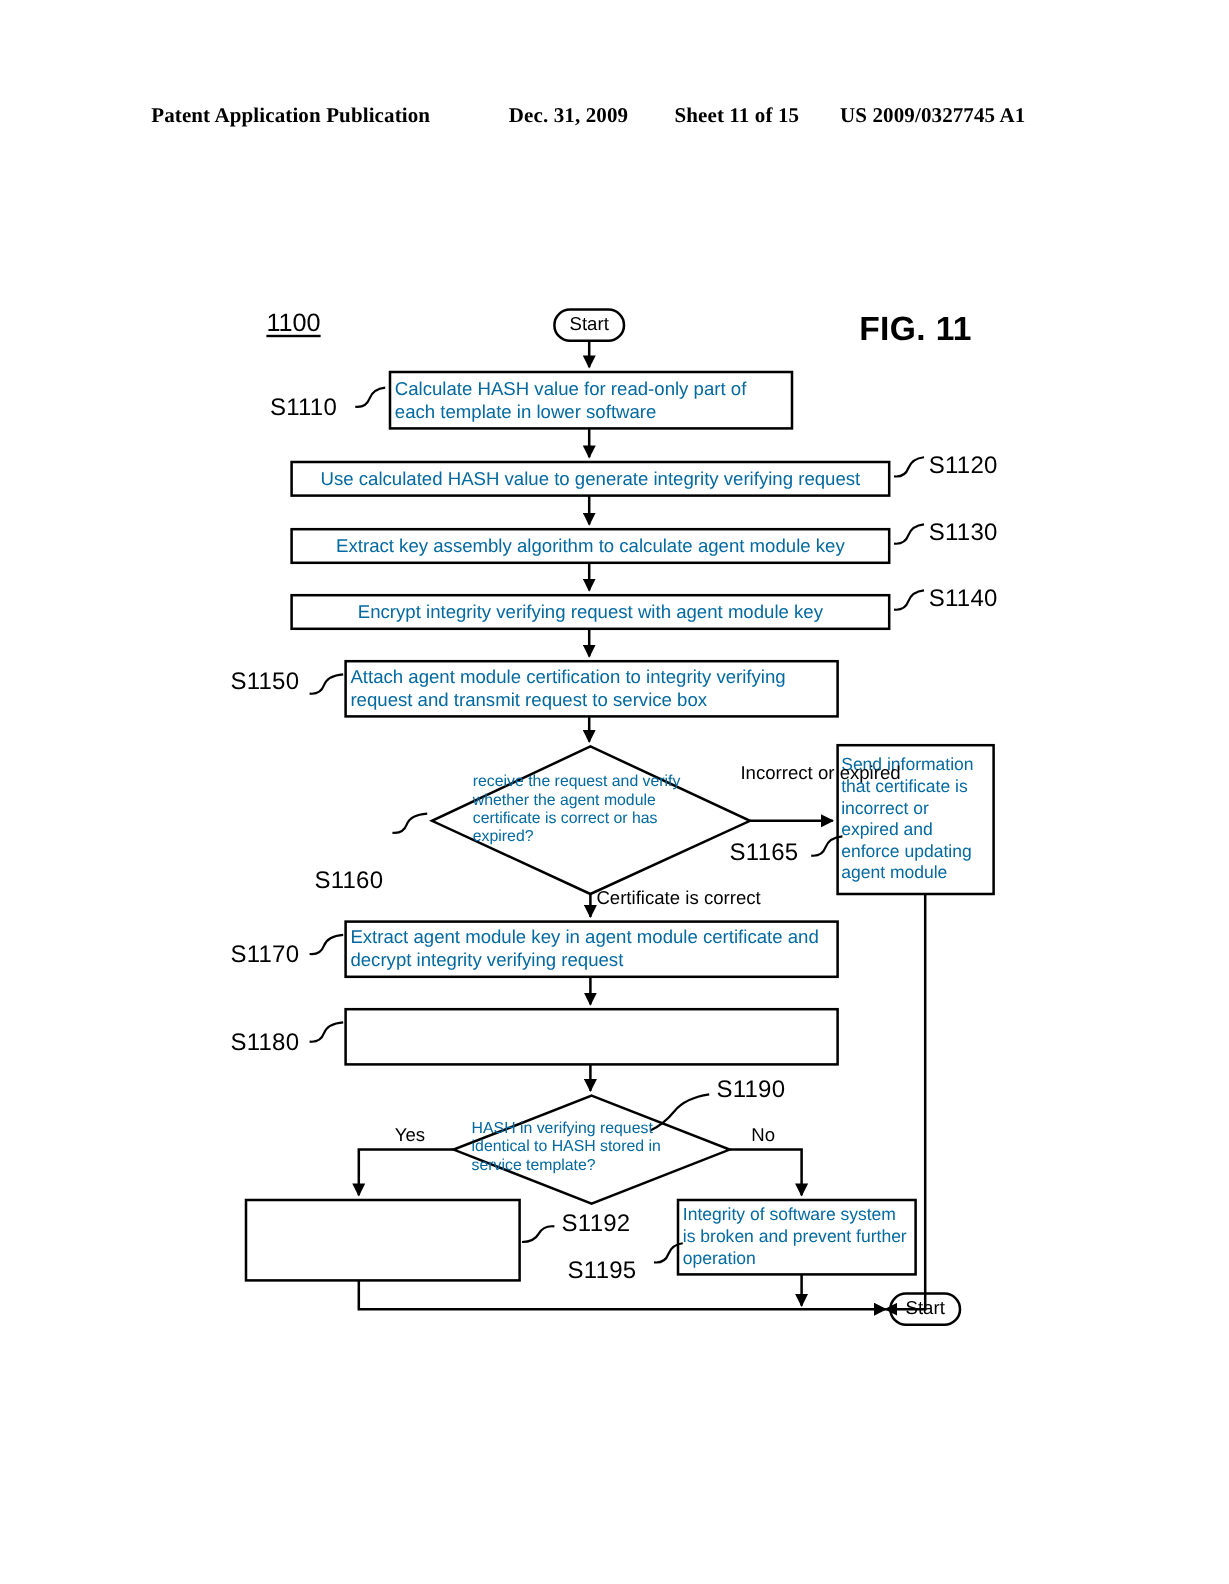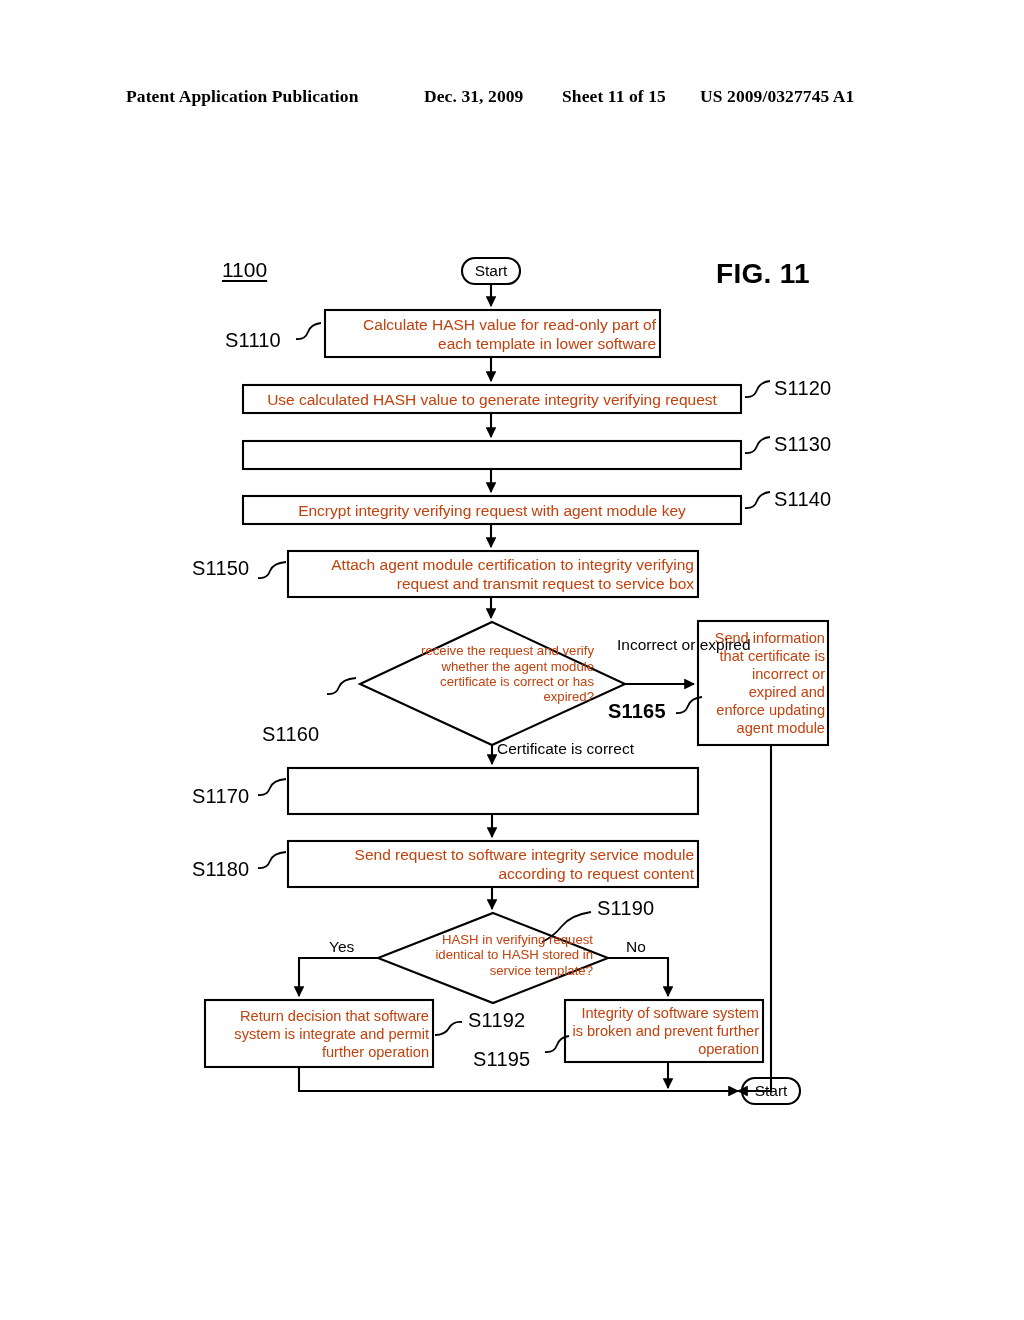--- a/index.html
+++ b/index.html
@@ -65,25 +65,25 @@
   #diagram line, #diagram polyline, #diagram polygon, #diagram rect, #diagram path {
     shape-rendering: geometricPrecision;
   }
 
   
   .node-text {
     position: absolute;
     display: flex;
     align-items: center;
     justify-content: center;
-    text-align: right;
+    text-align: left;
     font-family: "Liberation Sans", sans-serif;
     font-size: 15.5px;
     line-height: 19px;
-    color: #c2410c;
+    color: #0369a1;
     pointer-events: none;
   }
   .node-text.small {
     font-size: 13.2px;
     line-height: 15.4px;
   }
   .node-text.tall {
     font-size: 14.6px;
     line-height: 18px;
   }
@@ -198,47 +198,47 @@
       <path d="M 545 1052 q 9 1 12 -7 q 3 -8 12 -9" stroke-width="1.8"></path>
     </g>
   </svg>
 
   <div class="oval-text" style="left:462px; top:258px; width:58px; height:26px;">Start</div>
 
   <div class="node-text" style="left:329px; top:310px; width:327px; height:47px;">Calculate HASH value for read-only part of each template in lower software</div>
 
   <div class="node-text" style="left:247px; top:385px; width:490px; height:28px;">Use calculated HASH value to generate integrity verifying request</div>
 
+  <div class="node-text" style="left:247px; top:441px; width:490px; height:28px;">Extract key assembly algorithm to calculate agent module key</div>
 
   <div class="node-text" style="left:292px; top:551px; width:402px; height:46px;">Attach agent module certification to integrity verifying request and transmit request to service box</div>
 
   <div class="node-text" style="left:247px; top:496px; width:490px; height:28px;">Encrypt integrity verifying request with agent module key</div>
 
   <div class="node-text small" style="left:394px; top:640px; width:200px; height:68px;">receive the request and verify whether the agent module certificate is correct or has expired?</div>
 
   <div class="node-text tall" style="left:701px; top:624px; width:124px; height:118px;">Send information that certificate is incorrect or expired and enforce updating agent module</div>
 
-
-  <div class="node-text" style="left:292px; top:841px; width:402px; height:46px;">Send request to software integrity service module according to request content</div>
+  <div class="node-text" style="left:292px; top:768px; width:402px; height:46px;">Extract agent module key in agent module certificate and decrypt integrity verifying request</div>
+
 
   <div class="node-text small" style="left:393px; top:922px; width:200px; height:66px;">HASH in verifying request identical to HASH stored in service template?</div>
 
-  <div class="node-text tall" style="left:209px; top:1001px; width:220px; height:65px;">Return decision that software system is integrate and permit further operation</div>
 
   <div class="node-text tall" style="left:569px; top:1001px; width:190px; height:60px;">Integrity of software system is broken and prevent further operation</div>
 
   <div class="oval-text" style="left:742px; top:1078px; width:58px; height:26px;">Start</div>
 
   <div class="step-ref" style="left:225px; top:329px;">S1110</div>
   <div class="step-ref" style="left:774px; top:377px;">S1120</div>
   <div class="step-ref" style="left:774px; top:433px;">S1130</div>
   <div class="step-ref" style="left:774px; top:488px;text-align:center;">S1140</div>
   <div class="step-ref" style="left:192px; top:557px;">S1150</div>
   <div class="step-ref" style="left:262px; top:683px;margin-top:40px;">S1160</div>
-  <div class="step-ref" style="left:608px; top:700px;font-weight:bold;">S1165</div>
+  <div class="step-ref" style="left:608px; top:700px;">S1165</div>
   <div class="step-ref" style="left:192px; top:785px;">S1170</div>
   <div class="step-ref" style="left:192px; top:858px;">S1180</div>
   <div class="step-ref" style="left:597px; top:897px;">S1190</div>
   <div class="step-ref" style="left:468px; top:1009px;">S1192</div>
   <div class="step-ref" style="left:473px; top:1048px;">S1195</div>
 
   <div class="edge-label two-line" style="left:617px; top:635px; width:85px;">Incorrect or expired</div>
   <div class="edge-label" style="left:497px; top:740px;">Certificate is correct</div>
   <div class="edge-label" style="left:329px; top:938px;">Yes</div>
   <div class="edge-label" style="left:626px; top:938px;">No</div>

